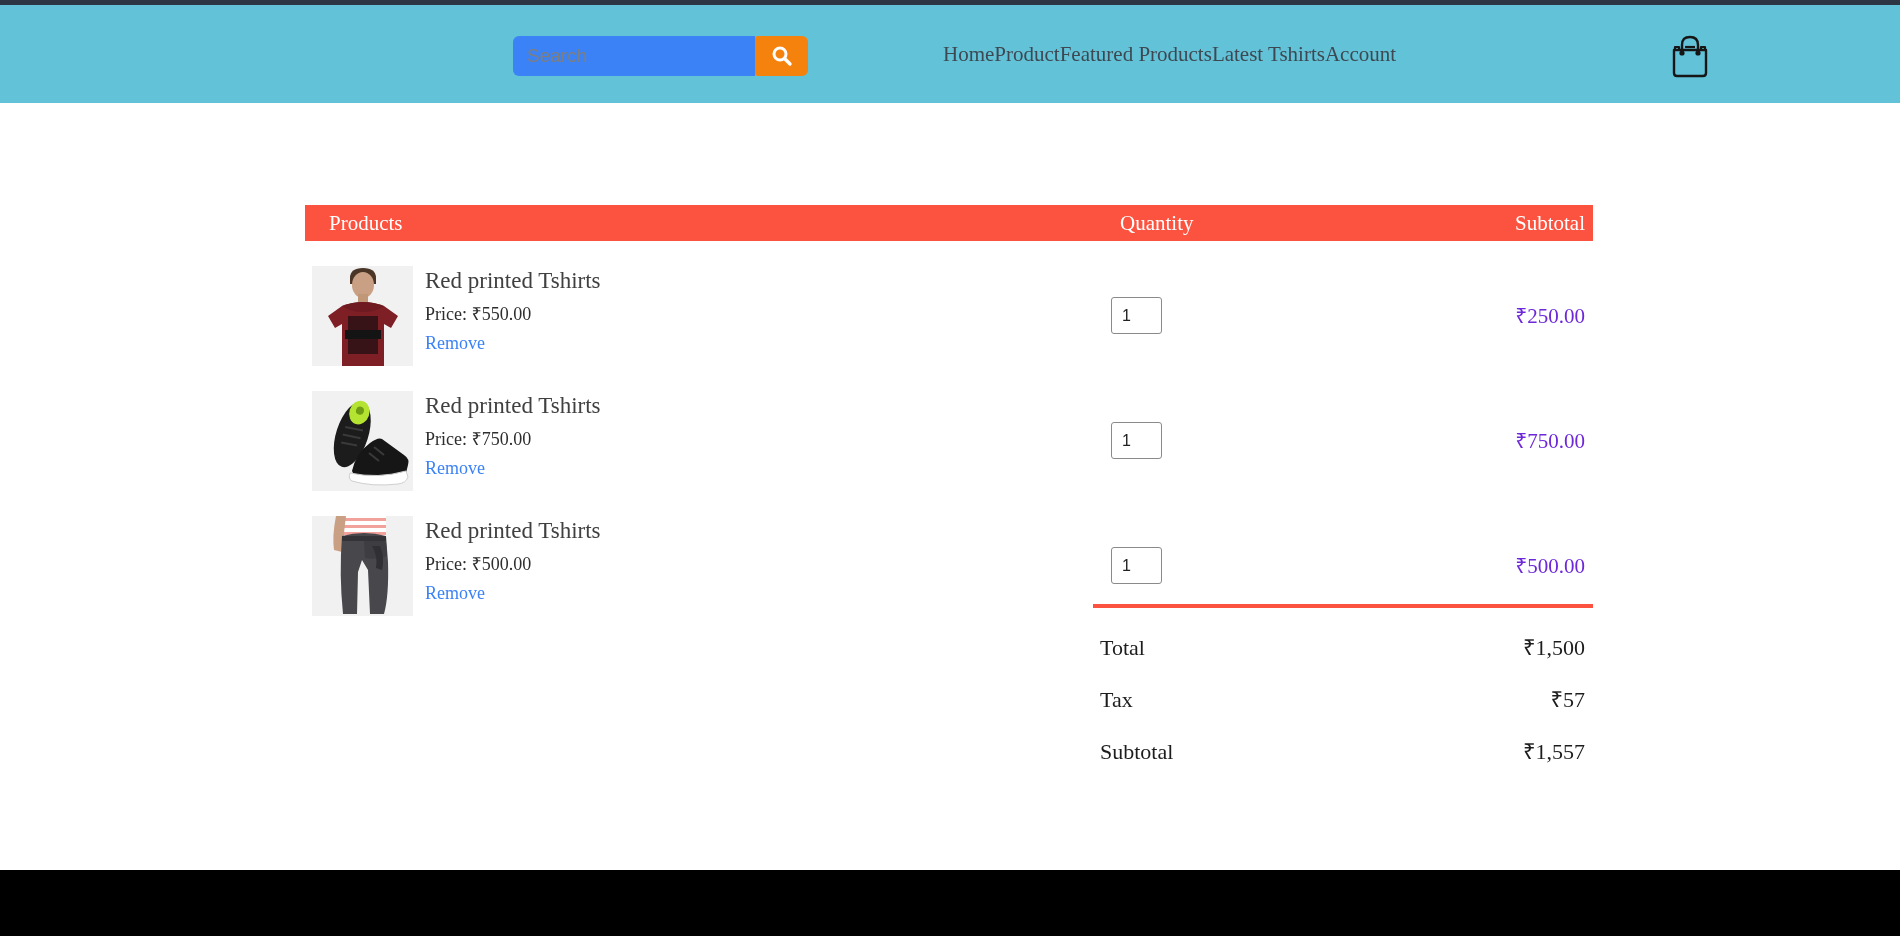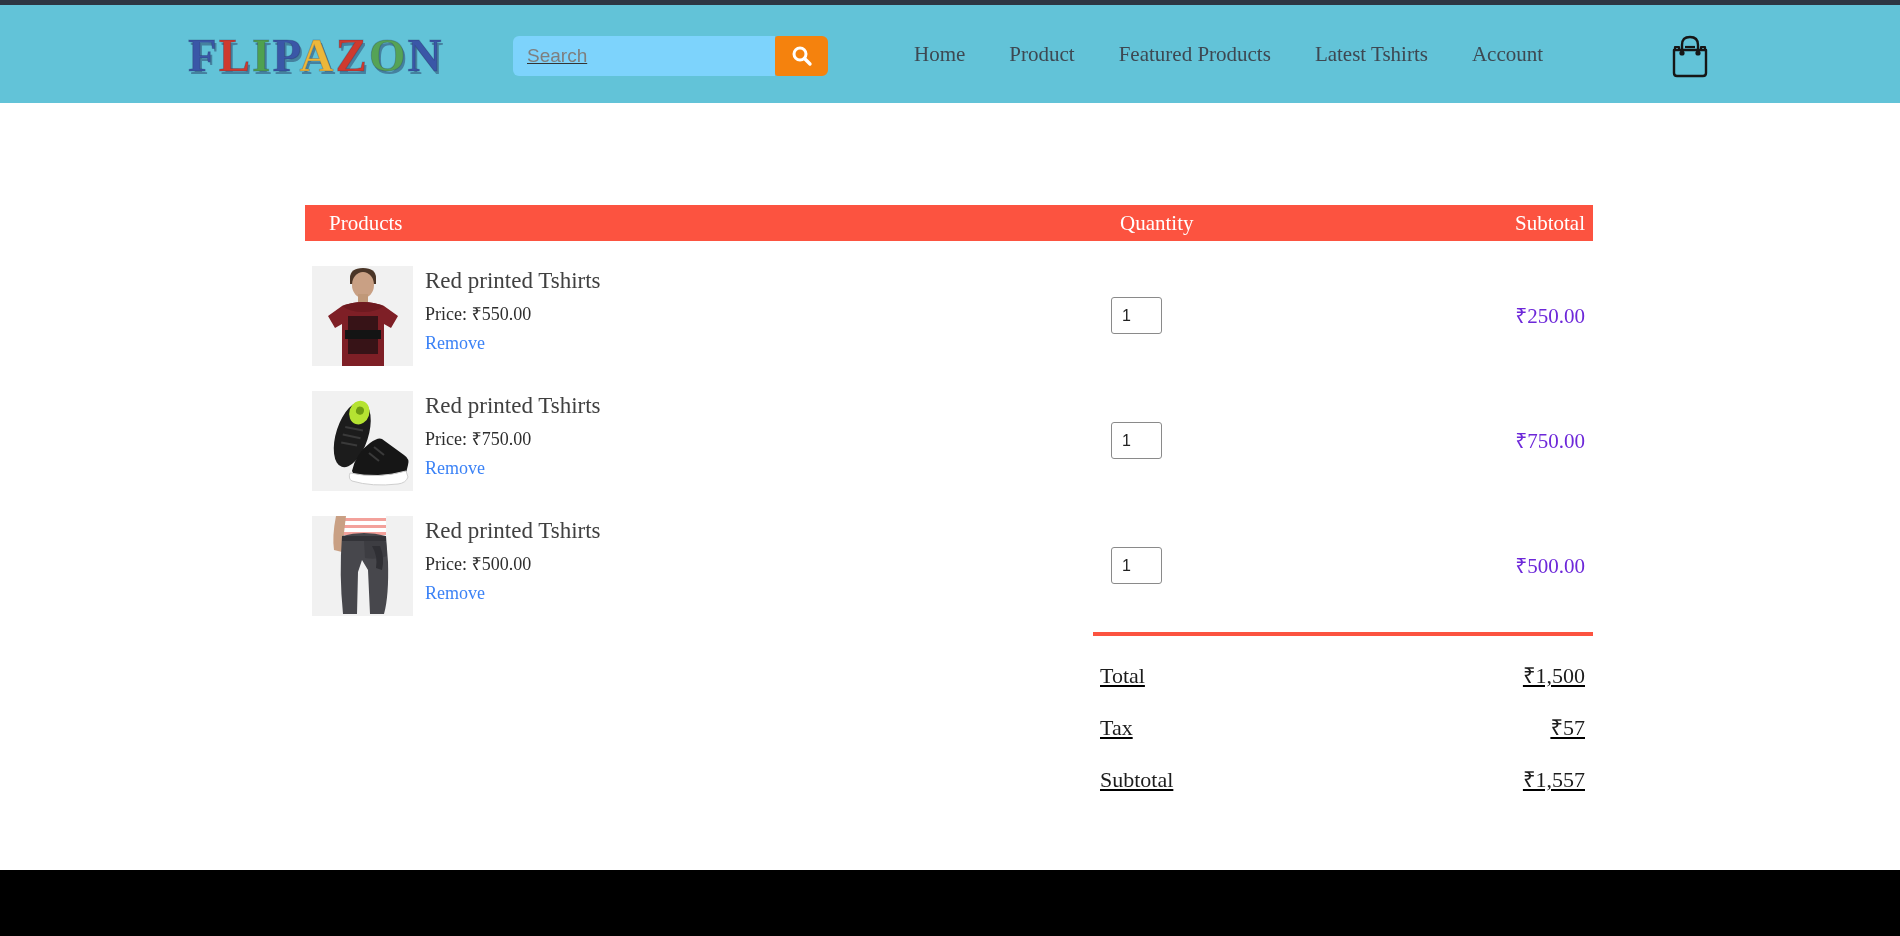--- a/index.html
+++ b/index.html
@@ -25,40 +25,39 @@
     font-family: "Liberation Serif", serif;
     font-size: 47px; font-weight: bold; letter-spacing: 2px;
     line-height: 60px; cursor: pointer; user-select: none;
   }
   .logo span {
     text-shadow: 2px 3px 0 rgba(35,48,90,0.45);
     -webkit-text-stroke: 1px rgba(30,40,80,0.25);
   }
   .search-form { position: absolute; left: 513px; top: 31px; display: flex; }
   .search-input {
-    width: 262px; height: 40px;
+    width: 242px; height: 40px;
     border: none; outline: none;
     border-radius: 6px 0 0 6px;
     padding: 0 14px;
     font-family: "Liberation Sans", sans-serif;
     font-size: 19px; color: #333;
-    background: #7dd3fc;
-    text-decoration: underline;
+    background: #3b82f6;
   }
   .search-input::placeholder { color: #7e7e7e; }
   .search-button {
     width: 53px; height: 40px;
     border: none; outline: none; cursor: pointer;
     border-radius: 3px 6px 6px 3px;
     background: #f5820d;
     display: flex; align-items: center; justify-content: center;
   }
   .nav-links {
-    position: absolute; left: 914px; top: 0; height: 98px;
-    display: flex; align-items: center; gap: 44px;
+    position: absolute; left: 943px; top: 0; height: 98px;
+    display: flex; align-items: center; 
   }
   .nav-link {
     font-size: 21px; color: #3d4852; cursor: pointer; white-space: nowrap;
   }
   .bag-icon-wrap {
     position: absolute; left: 1668px; top: 28px; width: 44px; height: 46px;
     cursor: pointer;
   }
 
   
@@ -88,21 +87,21 @@
     padding-left: 10px;
     font-family: "Liberation Sans", sans-serif;
     font-size: 16px; color: #222; background: #fff; outline: none;
   }
   .row-subtotal {
     position: absolute; right: 8px; top: 35px;
     font-size: 21px; color: #6d28d9;
   }
 
   
-  .totals { position: absolute; left: 1093px; top: 632px; width: 500px; text-decoration: underline; }
+  .totals { position: absolute; left: 1093px; top: 604px; width: 500px; }
   .totals-line { height: 4px; background: #fc5340; }
   .summary-row {
     display: flex; justify-content: space-between;
     height: 24px; line-height: 24px;
     padding: 0 8px 0 7px;
     margin-top: 28px;
     font-size: 22px; color: #1d1d1d;
   }
   .summary-row:first-of-type { margin-top: 16px; }
 
@@ -111,23 +110,20 @@
     position: absolute; left: 0; bottom: 0; width: 100%; height: 66px;
     background: #000000;
   }
 </style>
 </head>
 <body>
 
 <div class="top-strip"></div>
 
 <div class="navbar">
-  <div class="logo">
-    <span style="color: rgb(58, 87, 167);">F</span><span style="color: rgb(207, 58, 46);">L</span><span style="color: rgb(79, 161, 79);">I</span><span style="color: rgb(58, 87, 167);">P</span><span style="color: rgb(237, 183, 58);">A</span><span style="color: rgb(207, 58, 46);">Z</span><span style="color: rgb(85, 163, 86);">O</span><span style="color: rgb(58, 87, 167);">N</span>
-  </div>
 
   <div class="search-form">
     <input class="search-input" type="text" placeholder="Search" style="">
     <button class="search-button">
       <span style="display:flex;">
         <svg width="24" height="24" viewBox="0 0 24 24" fill="none">
           <circle cx="10" cy="10" r="6" stroke="#ffffff" stroke-width="3"></circle>
           <line x1="14.5" y1="14.5" x2="20" y2="20" stroke="#ffffff" stroke-width="3.4" stroke-linecap="round"></line>
         </svg>
       </span>

